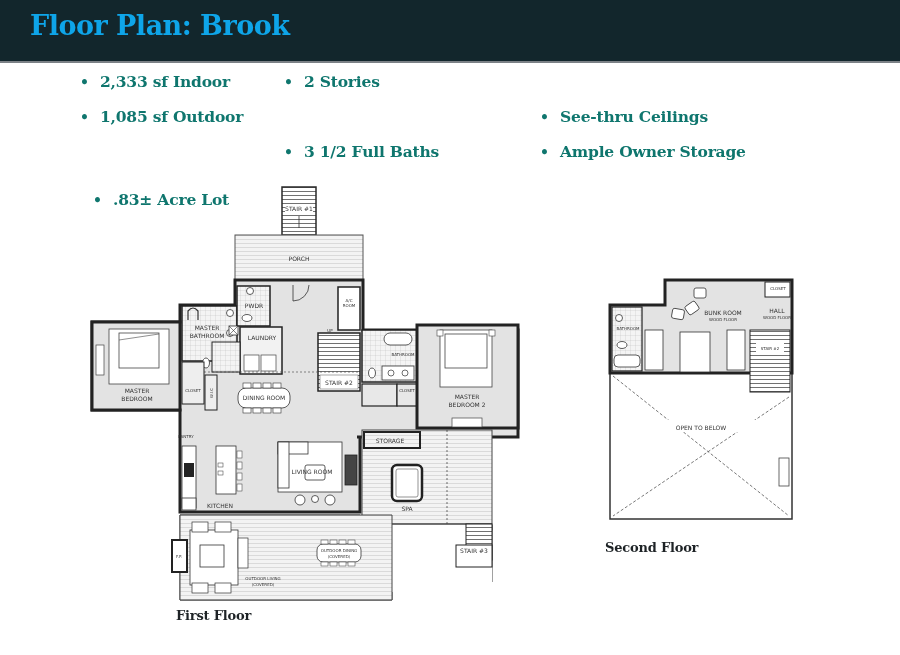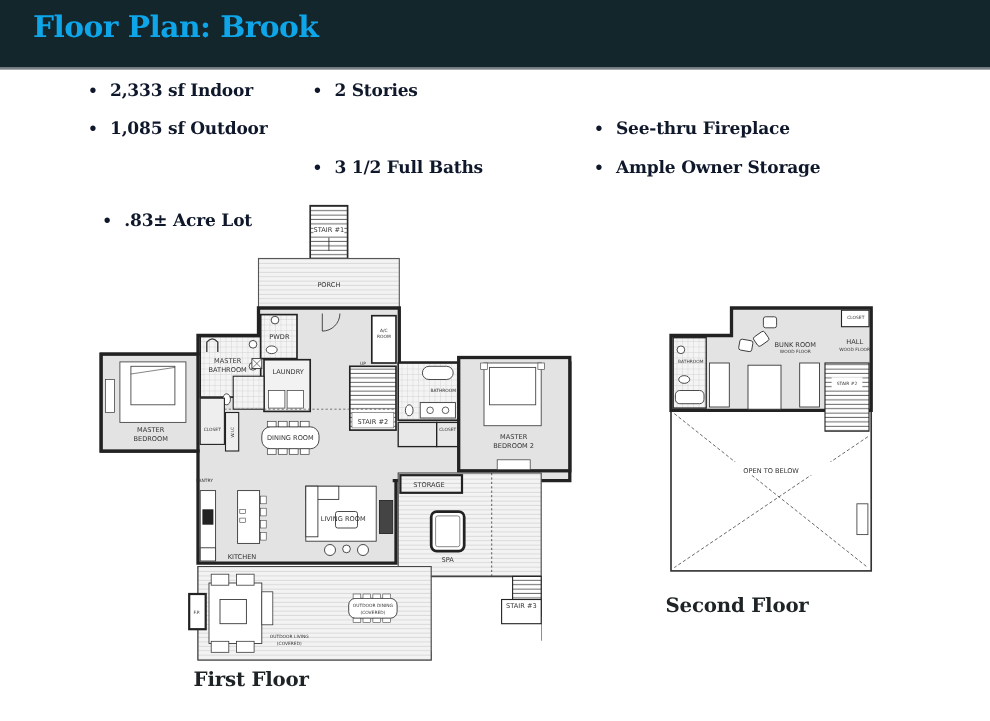--- a/index.html
+++ b/index.html
@@ -1,43 +1,43 @@
 <!DOCTYPE html>
 <html><head>
 <meta charset="utf-8">
 <style>
   html, body { margin: 0; padding: 0; }
   body { width: 900px; height: 655px; background: #ffffff; position: relative; overflow: hidden; font-family: "DejaVu Serif", serif; }
   .header { position: absolute; left: 0; top: 0; width: 900px; height: 61px; background: #12262c; border-bottom: 2px solid #7b8186; }
   .header h1 { margin: 0; position: absolute; left: 30px; top: 10px; color: #0ea5e9; font-family: "DejaVu Serif", serif; font-weight: bold; font-size: 27px; letter-spacing: -0.5px; }
   .features { position: absolute; top: 70px; left: 0; width: 900px; height: 110px; }
-  .feat { position: absolute; font-family: "DejaVu Serif", serif; font-weight: bold; font-size: 15.5px; color: #0f172a; white-space: nowrap; letter-spacing: -0.2px; }
+  .feat { position: absolute; font-family: "DejaVu Serif", serif; font-weight: bold; font-size: 15.5px; color: #0f766e; white-space: nowrap; letter-spacing: -0.2px; }
   .feat .bullet { display: inline-block; width: 20px; font-size: 14px; }
-  .floor-label { position: absolute; font-family: "DejaVu Serif", serif; font-weight: bold; font-size: 18px; color: #1e2326; letter-spacing: -0.2px; }
+  .floor-label { position: absolute; font-family: "DejaVu Serif", serif; font-weight: bold; font-size: 13px; color: #1e2326; letter-spacing: -0.2px; }
   svg text { font-family: "DejaVu Sans", sans-serif; fill: #333; }
   .lbl { font-size: 6px; }
   .lbl-sm { font-size: 4px; }
   #plan1 { position: absolute; left: 0; top: 0; }
 </style>
 </head>
 <body>
 
 <div class="header">
   <h1>Floor Plan: Brook</h1>
 </div>
 
 <div class="features">
   <div class="feat" style="left:80px; top:2px;"><span class="bullet">•</span><span>2,333 sf Indoor</span></div>
   <div class="feat" style="left:80px; top:37px;"><span class="bullet">•</span><span>1,085 sf Outdoor</span></div>
   <div class="feat" style="left:93px; top:72px;margin-top:48px;"><span class="bullet">•</span><span>.83± Acre Lot</span></div>
 
   <div class="feat" style="left:284px; top:2px;"><span class="bullet">•</span><span>2 Stories</span></div>
   <div class="feat" style="left:284px; top:72px;"><span class="bullet">•</span><span>3 1/2 Full Baths</span></div>
 
-  <div class="feat" style="left:540px; top:37px;"><span class="bullet">•</span><span>See-thru Fireplace</span></div>
+  <div class="feat" style="left:540px; top:37px;"><span class="bullet">•</span><span>See-thru Ceilings</span></div>
   <div class="feat" style="left:540px; top:72px;"><span class="bullet">•</span><span>Ample Owner Storage</span></div>
 </div>
 
 <svg id="plan1" width="900" height="655" viewBox="0 0 900 655">
   <defs>
     <pattern id="deck" width="6" height="4" patternUnits="userSpaceOnUse">
       <rect width="6" height="4" fill="#f3f3f3"></rect>
       <line x1="0" y1="3.5" x2="6" y2="3.5" stroke="#c9c9c9" stroke-width="0.6"></line>
     </pattern>
     <pattern id="stairs" width="6" height="4" patternUnits="userSpaceOnUse">

